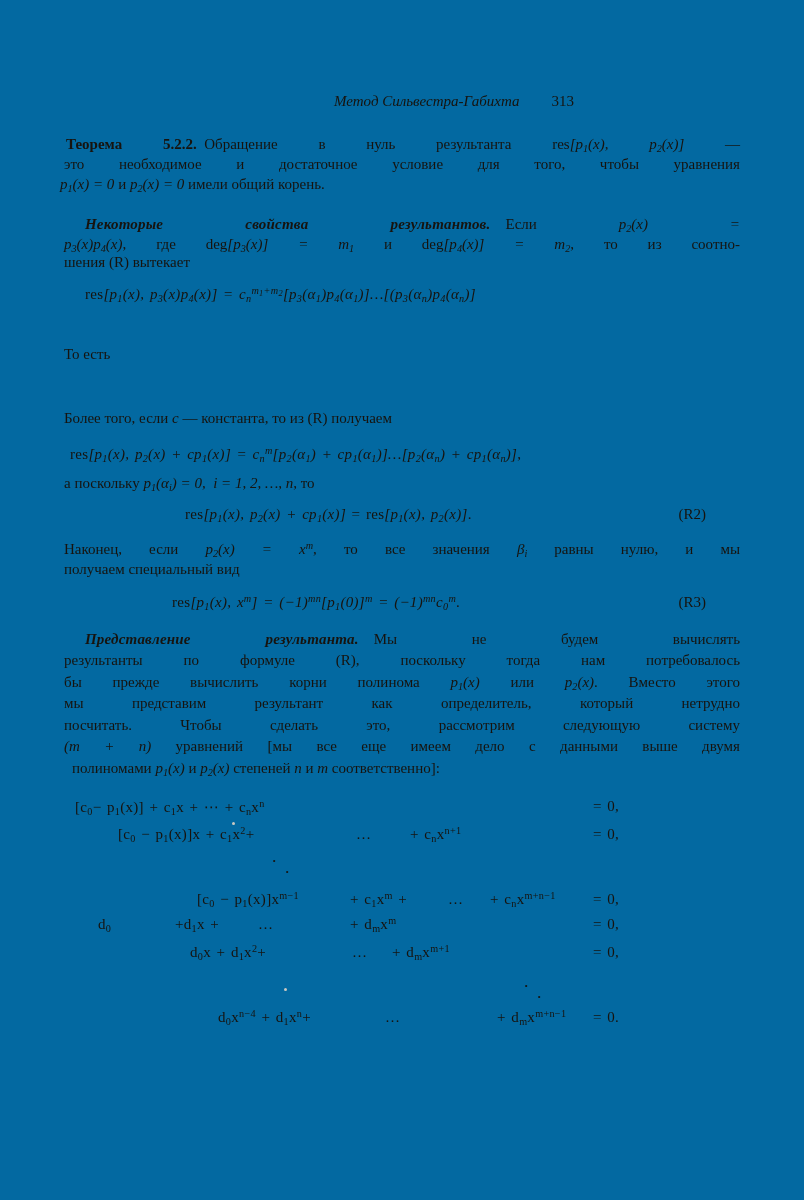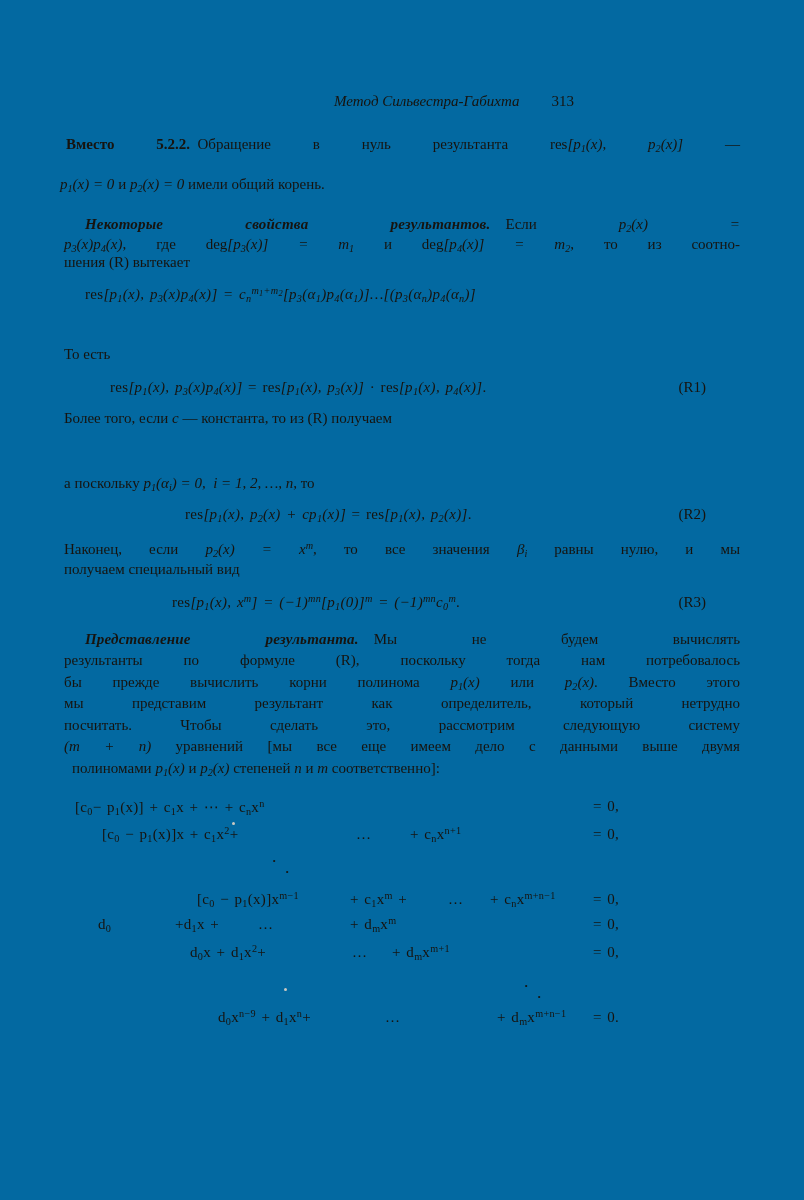--- a/index.html
+++ b/index.html
@@ -27,38 +27,36 @@
 </style>
 </head>
 <body>
 
 <div class="page">
 
   <div class="ln" style="top:91px;left:334px">
     <span class="hdr-title">Метод Сильвестра-Габихта</span><span class="pagenum">313</span>
   </div>
 
-  <div class="ln j" style="top:134px;left:66px;width:674px"><b>Вместо 5.2.2.</b> Обращение в нуль результанта res<i>[p<sub>1</sub>(x), p<sub>2</sub>(x)]</i> —</div>
+  <div class="ln j" style="top:134px;left:66px;width:674px"><b>Теорема 5.2.2.</b> Обращение в нуль результанта res<i>[p<sub>1</sub>(x), p<sub>2</sub>(x)]</i> —</div>
+  <div class="ln j" style="top:154px;left:64px;width:676px">это необходимое и достаточное условие для того, чтобы уравнения</div>
   <div class="ln" style="top:174px;left:60px"><i>p<sub>1</sub>(x) = 0</i> и <i>p<sub>2</sub>(x) = 0</i> имели общий корень.</div>
 
   <div class="ln j" style="top:214px;left:85px;width:655px"><b><i>Некоторые свойства результантов.</i></b> Если <i>p<sub>2</sub>(x) =</i></div>
   <div class="ln j" style="top:234px;left:64px;width:676px"><i>p<sub>3</sub>(x)p<sub>4</sub>(x)</i>, где deg<i>[p<sub>3</sub>(x)] = m<sub>1</sub></i> и deg<i>[p<sub>4</sub>(x)] = m<sub>2</sub></i>, то из соотно-</div>
   <div class="ln" style="top:252px;left:64px">шения (R) вытекает</div>
 
   <div class="ln disp" style="top:284px;left:85px">res<i>[p<sub>1</sub>(x), p<sub>3</sub>(x)p<sub>4</sub>(x)] = c<sub>n</sub><sup>m<sub>1</sub>+m<sub>2</sub></sup>[p<sub>3</sub>(α<sub>1</sub>)p<sub>4</sub>(α<sub>1</sub>)]…[(p<sub>3</sub>(α<sub>n</sub>)p<sub>4</sub>(α<sub>n</sub>)]</i></div>
 
   <div class="ln" style="top:344px;left:64px">То есть</div>
 
-  <div class="row" style="top:379px">
-    <span class="seg disp" style="left:110px">res<i>[p<sub>1</sub>(x), p<sub>3</sub>(x)p<sub>4</sub>(x)]</i> = res<i>[p<sub>1</sub>(x), p<sub>3</sub>(x)]</i> · res<i>[p<sub>1</sub>(x), p<sub>4</sub>(x)]</i>.</span>
-    <span class="tag">(R1)</span>
-  </div>
 
   <div class="ln" style="top:408px;left:64px">Более того, если <i>c</i> — константа, то из (R) получаем</div>
 
+  <div class="ln disp" style="top:444px;left:70px">res<i>[p<sub>1</sub>(x), p<sub>2</sub>(x) + cp<sub>1</sub>(x)] = c<sub>n</sub><sup>m</sup>[p<sub>2</sub>(α<sub>1</sub>) + cp<sub>1</sub>(α<sub>1</sub>)]…[p<sub>2</sub>(α<sub>n</sub>) + cp<sub>1</sub>(α<sub>n</sub>)]</i>,</div>
 
   <div class="ln" style="top:473px;left:64px">а поскольку <i>p<sub>1</sub>(α<sub>i</sub>) = 0, i = 1, 2, …, n</i>, то</div>
 
   <div class="row" style="top:506px">
     <span class="seg disp" style="left:185px">res<i>[p<sub>1</sub>(x), p<sub>2</sub>(x) + cp<sub>1</sub>(x)]</i> = res<i>[p<sub>1</sub>(x), p<sub>2</sub>(x)]</i>.</span>
     <span class="tag">(R2)</span>
   </div>
 
   <div class="ln j" style="top:539px;left:64px;width:676px">Наконец, если <i>p<sub>2</sub>(x) = x<sup>m</sup></i>, то все значения <i>β<sub>i</sub></i> равны нулю, и мы</div>
   <div class="ln" style="top:559px;left:64px">получаем специальный вид</div>
@@ -74,21 +72,21 @@
   <div class="ln j" style="top:715px;left:64px;width:676px">посчитать. Чтобы сделать это, рассмотрим следующую систему</div>
   <div class="ln j" style="top:693px;left:64px;width:676px">мы представим результант как определитель, который нетрудно</div>
   <div class="ln j" style="top:736px;left:64px;width:676px"><i>(m + n)</i> уравнений [мы все еще имеем дело с данными выше двумя</div>
   <div class="ln" style="top:758px;left:72px">полиномами <i>p<sub>1</sub>(x)</i> и <i>p<sub>2</sub>(x)</i> степеней <i>n</i> и <i>m</i> соответственно]:</div>
 
   <div class="row math disp" style="top:798px">
     <span class="seg" style="left:75px">[c<sub>0</sub>− p<sub>1</sub>(x)] + c<sub>1</sub>x + ⋯ + c<sub>n</sub>x<sup>n</sup></span>
     <span class="seg" style="left:593px">= 0,</span>
   </div>
   <div class="row math disp" style="top:826px">
-    <span class="seg" style="left:102px">[c<sub>0</sub> − p<sub>1</sub>(x)]x + c<sub>1</sub>x<sup>2</sup>+</span>
+    <span class="seg" style="left:118px">[c<sub>0</sub> − p<sub>1</sub>(x)]x + c<sub>1</sub>x<sup>2</sup>+</span>
     <span class="seg" style="left:356px">…</span>
     <span class="seg" style="left:410px">+ c<sub>n</sub>x<sup>n+1</sup></span>
     <span class="seg" style="left:593px">= 0,</span>
   </div>
 
   <span class="dot" style="left:272px;top:856px">·</span>
   <span class="dot" style="left:285px;top:867px">·</span>
 
   <div class="row math disp" style="top:891px">
     <span class="seg" style="left:197px">[c<sub>0</sub> − p<sub>1</sub>(x)]x<sup>m−1</sup></span>
@@ -108,21 +106,21 @@
     <span class="seg" style="left:190px">d<sub>0</sub>x + d<sub>1</sub>x<sup>2</sup>+</span>
     <span class="seg" style="left:352px">…</span>
     <span class="seg" style="left:392px">+ d<sub>m</sub>x<sup>m+1</sup></span>
     <span class="seg" style="left:593px">= 0,</span>
   </div>
 
   <span class="dot" style="left:524px;top:981px">·</span>
   <span class="dot" style="left:537px;top:992px">·</span>
 
   <div class="row math disp" style="top:1009px">
-    <span class="seg" style="left:218px">d<sub>0</sub>x<sup>n−9</sup> + d<sub>1</sub>x<sup>n</sup>+</span>
+    <span class="seg" style="left:218px">d<sub>0</sub>x<sup>n−4</sup> + d<sub>1</sub>x<sup>n</sup>+</span>
     <span class="seg" style="left:385px">…</span>
     <span class="seg" style="left:497px">+ d<sub>m</sub>x<sup>m+n−1</sup></span>
     <span class="seg" style="left:593px">= 0.</span>
   </div>
 
   <span class="speck" style="left:232px;top:822px"></span>
   <span class="speck" style="left:284px;top:988px"></span>
 
 </div>
 

